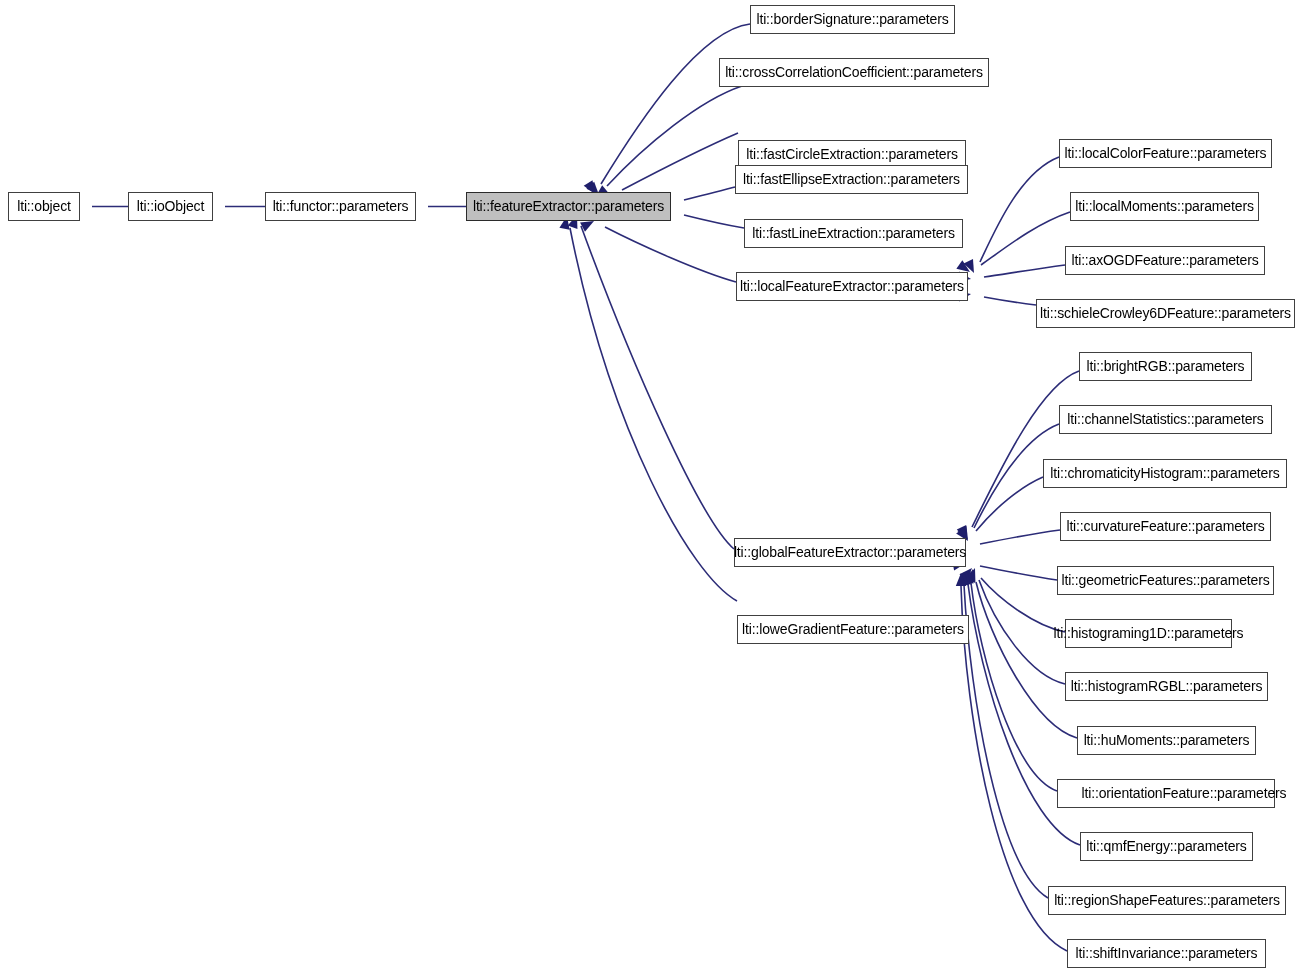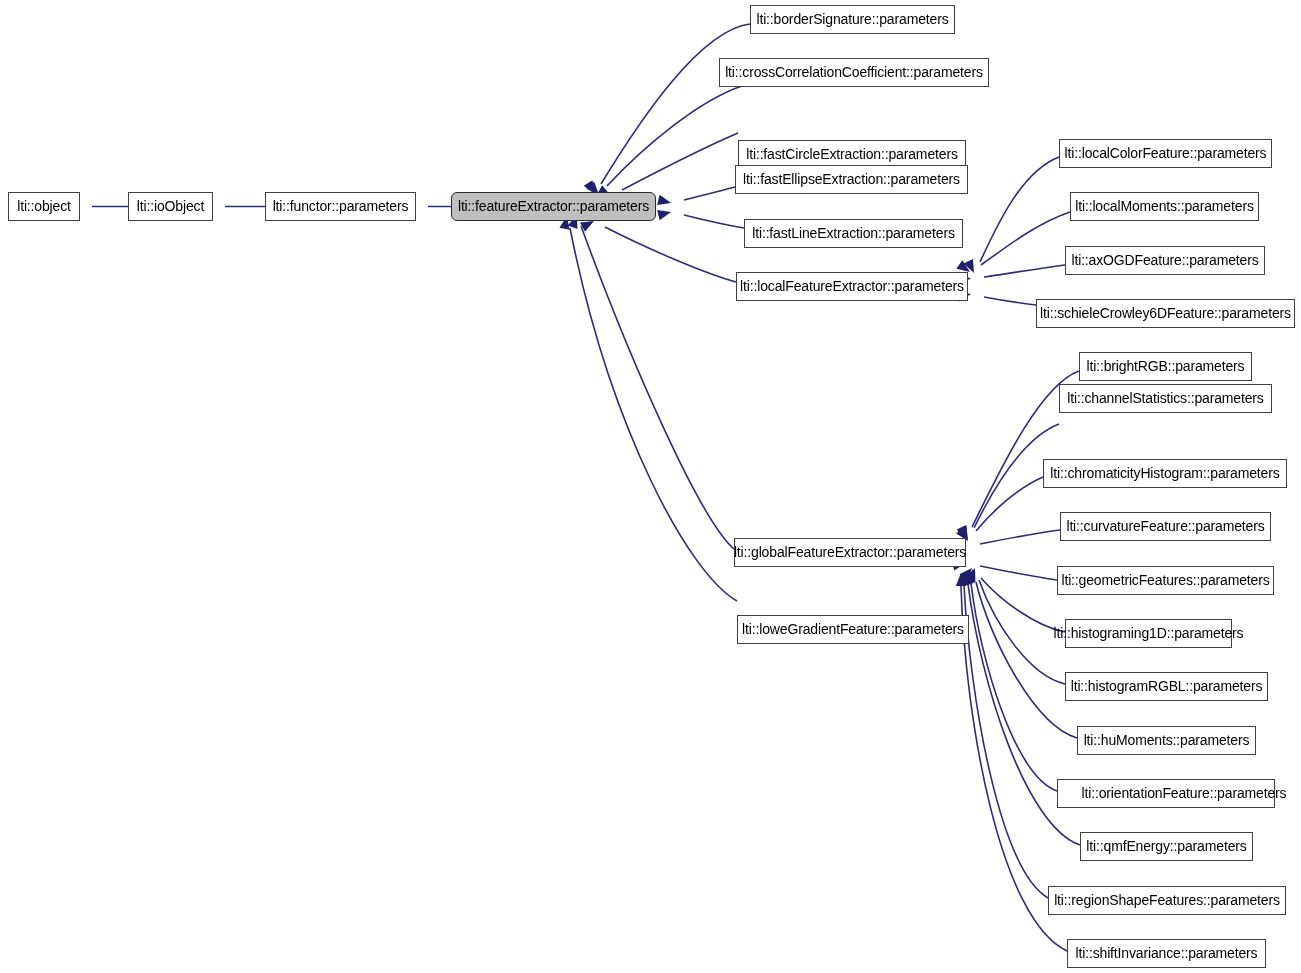--- a/index.html
+++ b/index.html
@@ -77,21 +77,21 @@
   <div id="node-layer">
       <div class="node-box" style="left: 8px; top: 192px; width: 72px; height: 29px;">
         <span class="node-label">lti::object</span>
       </div>
       <div class="node-box" style="left: 128px; top: 192px; width: 85px; height: 29px;">
         <span class="node-label">lti::ioObject</span>
       </div>
       <div class="node-box" style="left: 265px; top: 192px; width: 151px; height: 29px;">
         <span class="node-label">lti::functor::parameters</span>
       </div>
-      <div class="node-box highlight" style="left: 451px; top: 192px; width: 205px; height: 29px; border-radius: 6px;">
+      <div class="node-box highlight" style="left: 466px; top: 192px; width: 205px; height: 29px;">
         <span class="node-label">lti::featureExtractor::parameters</span>
       </div>
       <div class="node-box" style="left: 750px; top: 5px; width: 205px; height: 29px;">
         <span class="node-label">lti::borderSignature::parameters</span>
       </div>
       <div class="node-box" style="left: 719px; top: 58px; width: 270px; height: 29px;">
         <span class="node-label">lti::crossCorrelationCoefficient::parameters</span>
       </div>
       <div class="node-box" style="left: 738px; top: 108px; width: 228px; height: 29px; margin-top: 32px;">
         <span class="node-label">lti::fastCircleExtraction::parameters</span>
@@ -119,21 +119,21 @@
       </div>
       <div class="node-box" style="left: 1065px; top: 246px; width: 200px; height: 29px;">
         <span class="node-label">lti::axOGDFeature::parameters</span>
       </div>
       <div class="node-box" style="left: 1036px; top: 299px; width: 259px; height: 29px;">
         <span class="node-label">lti::schieleCrowley6DFeature::parameters</span>
       </div>
       <div class="node-box" style="left: 1079px; top: 352px; width: 173px; height: 29px;">
         <span class="node-label">lti::brightRGB::parameters</span>
       </div>
-      <div class="node-box" style="left: 1059px; top: 384px; width: 213px; height: 29px;">
+      <div class="node-box" style="left: 1059px; top: 405px; width: 213px; height: 29px;">
         <span class="node-label">lti::channelStatistics::parameters</span>
       </div>
       <div class="node-box" style="left: 1043px; top: 459px; width: 244px; height: 29px;">
         <span class="node-label">lti::chromaticityHistogram::parameters</span>
       </div>
       <div class="node-box" style="left: 1060px; top: 512px; width: 211px; height: 29px;">
         <span class="node-label">lti::curvatureFeature::parameters</span>
       </div>
       <div class="node-box" style="left: 1057px; top: 566px; width: 217px; height: 29px;">
         <span class="node-label">lti::geometricFeatures::parameters</span>

